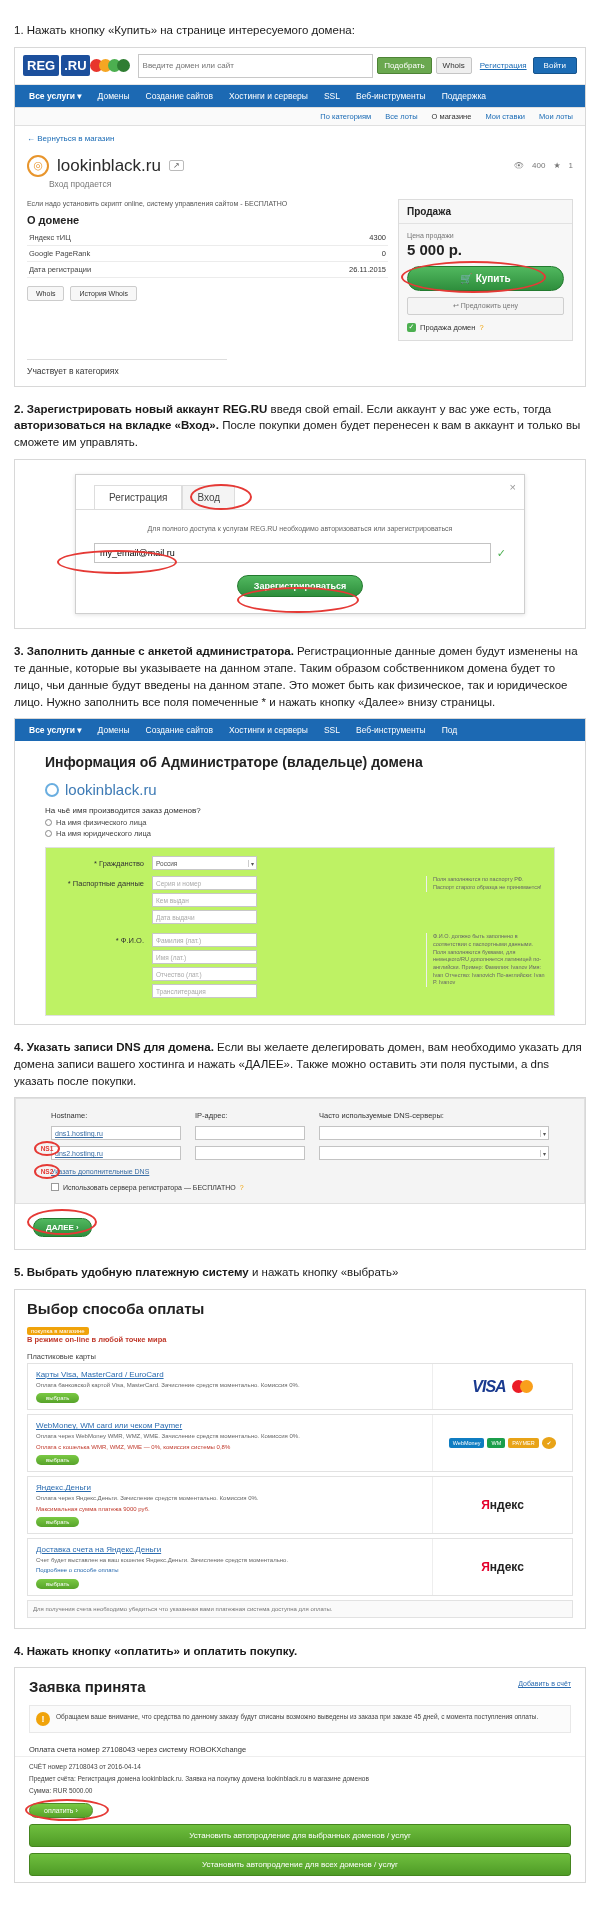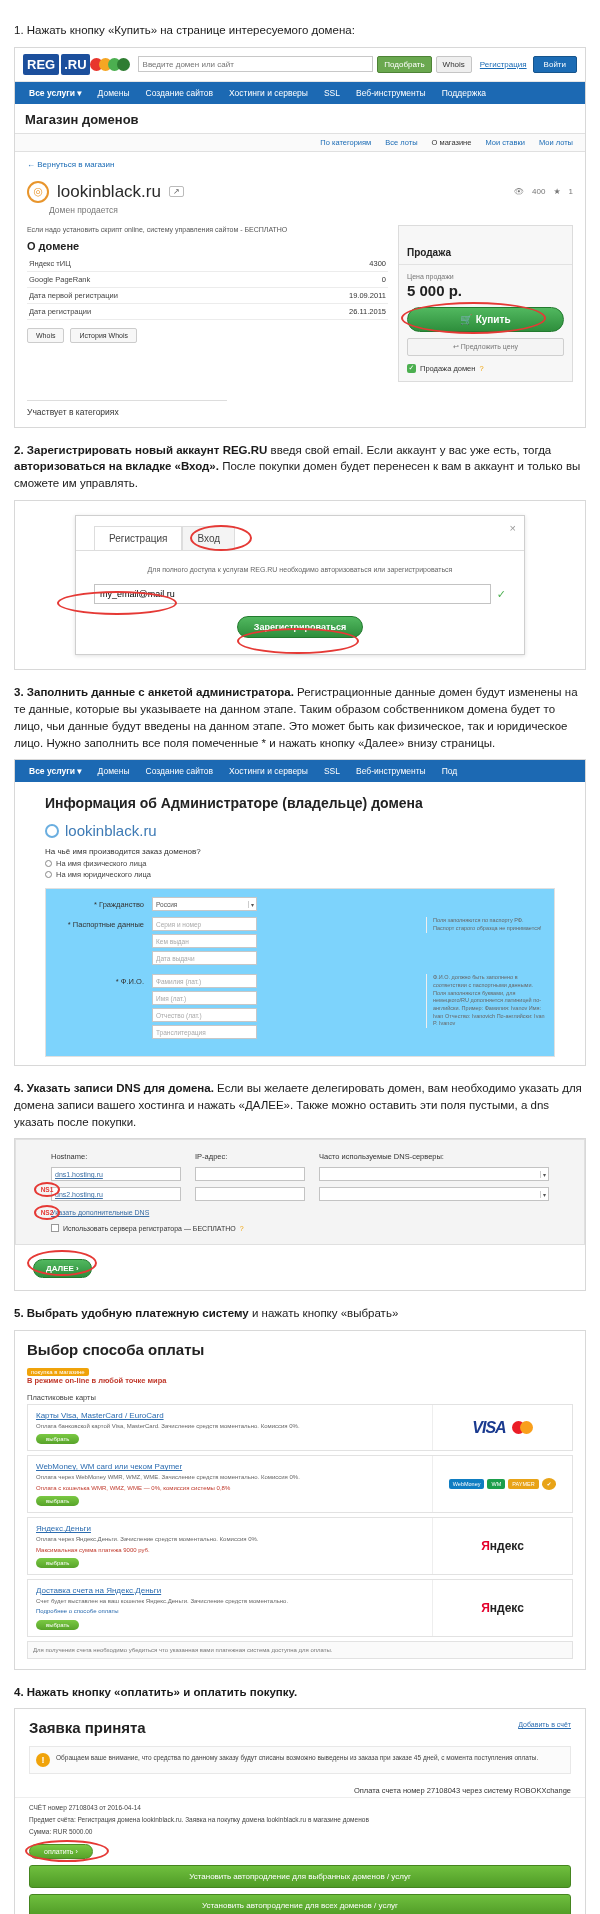--- a/index.html
+++ b/index.html
@@ -19,21 +19,21 @@
 
   
   .reg-head { background: #ffffff; padding: 6px 8px; display: flex; align-items: center; gap: 8px; border-bottom: 1px solid #e6e6e6;}
   .reg-logo { display:flex; align-items:center; gap:2px; }
   .reg-logo .lg { background:#1c4f9c; color:#fff; font-weight:bold; font-size:13px; padding:3px 4px; border-radius:2px;}
   .reg-logo .lg2 { background:#1c4f9c; color:#fff; font-weight:bold; font-size:13px; padding:3px 3px; border-radius:2px;}
   .reg-balls { display:flex; align-items:center; margin-left:2px;}
   .ball { width:13px; height:13px; border-radius:50%; margin-left:-4px;}
   .b1{background:#e8352c;} .b2{background:#f5a623;} .b3{background:#4caf50;} .b4{background:#2e7d32;}
   .searchbox { flex:1; display:flex; align-items:center; gap:4px; }
-  .searchbox input { flex:1; height:16px; border:1px solid #c8c8c8; font-size:8px; padding:0 4px; color:#999; }
+  .searchbox input { flex:1; height:24px; border:1px solid #c8c8c8; font-size:8px; padding:0 4px; color:#999; }
   .btn-green { background:#6aa84f; color:#fff; border:1px solid #4e8336; font-size:8px; padding:3px 6px; border-radius:2px; cursor:pointer;}
   .btn-grey { background:#efefef; color:#333; border:1px solid #c5c5c5; font-size:8px; padding:3px 6px; border-radius:2px; cursor:pointer;}
   .head-right { display:flex; align-items:center; gap:6px; font-size:8px;}
   .head-right a { color:#1a6bb5; text-decoration:underline; }
   .btn-blue { background:#1c6cb5; color:#fff; border:1px solid #16548c; font-size:8px; padding:3px 10px; border-radius:2px;}
   .nav-blue { background:#1c69b3; display:flex; align-items:center; padding:0 6px; height:22px; }
   .nav-blue span { color:#fff; font-size:8.5px; padding:0 8px; white-space:nowrap; }
   .nav-blue span.first { font-weight:bold; }
   .sect-title { font-size:13px; font-weight:bold; padding:8px 10px 6px 10px; color:#222; }
   .subnav { border-top:1px solid #e0e0e0; border-bottom:1px solid #e0e0e0; background:#fafafa; display:flex; justify-content:flex-end; gap:14px; padding:4px 12px; font-size:7.5px; color:#1a6bb5;}
@@ -51,21 +51,21 @@
   .col-left { flex:1; }
   .note { font-size:7px; color:#555; margin-bottom:6px; line-height:1.35;}
   .blk-title { font-size:11px; font-weight:bold; margin:2px 0 4px 0;}
   table.info { width:100%; border-collapse:collapse; font-size:7.5px;}
   table.info td { border-bottom:1px solid #ececec; padding:3px 2px; color:#444;}
   table.info td:last-child { text-align:right; color:#333;}
   .mini-btns { margin-top:8px; display:flex; gap:6px;}
   .mini-btn { border:1px solid #ccc; background:#f7f7f7; font-size:7px; padding:3px 8px; border-radius:2px; color:#333;}
   .cat-line { font-size:8.5px; border-top:1px solid #ddd; margin:8px 12px 10px 12px; padding-top:6px; color:#333; width:200px;}
   .sale-box { width:175px; border:1px solid #dcdcdc; background:#f7f7f7; padding:0; }
-  .sale-head { font-size:10px; font-weight:bold; padding:6px 8px; border-bottom:1px solid #e2e2e2;margin-top:15px;}
+  .sale-head { font-size:10px; font-weight:bold; padding:6px 8px; border-bottom:1px solid #e2e2e2;}
   .sale-body { padding:8px; }
   .sale-lbl { font-size:7px; color:#777; }
   .sale-price { font-size:15px; font-weight:bold; margin:2px 0 8px 0;}
   .buy-btn { display:block; text-align:center; background:#2e9b3f; background:linear-gradient(#51b85f,#2e8e3c); color:#fff; font-size:10px; font-weight:bold; padding:6px 0; border-radius:14px; border:1px solid #227a2e;}
   .ellipse { position:absolute; border:2px solid #e53935; border-radius:50%; pointer-events:none;}
   .offer-btn { margin-top:6px; text-align:center; background:#f4f4f4; border:1px solid #cfcfcf; font-size:7px; padding:4px 0; color:#777; border-radius:2px;}
   .online-row { margin-top:8px; font-size:7.5px; color:#333; display:flex; align-items:center; gap:4px;}
   .chk-green { width:9px; height:9px; background:#4caf50; color:#fff; font-size:7px; display:inline-flex; align-items:center; justify-content:center; border-radius:2px;}
 
   
@@ -84,21 +84,21 @@
   .reg-btn { display:inline-block; background:linear-gradient(#51b85f,#2e8e3c); color:#fff; font-size:9px; font-weight:bold; padding:5px 16px; border-radius:12px; border:1px solid #227a2e;}
 
   
   .adm-title { font-size:14px; font-weight:bold; padding:12px 30px 0 30px; line-height:1.3;}
   .adm-dom { display:flex; align-items:center; gap:6px; padding:10px 30px 4px 30px;}
   .adm-dom .dom-ico2 { width:14px; height:14px; border-radius:50%; border:2px solid #6aaee0; }
   .adm-dom .nm { font-size:15px; color:#3d7ab5;}
   .adm-q { font-size:8px; padding:4px 30px 2px 30px; color:#333;}
   .radio-row { font-size:7.5px; padding:1px 30px; color:#444; display:flex; align-items:center; gap:4px;}
   .rad { width:7px; height:7px; border:1px solid #888; border-radius:50%; display:inline-block;}
-  .form-panel { margin:8px 30px; border:1px solid #e0e0e0; background:#7dd3fc; padding:8px;}
+  .form-panel { margin:8px 30px; border:1px solid #e0e0e0; background:#bef264; padding:8px;}
   .frow { display:flex; align-items:flex-start; gap:8px; margin-bottom:6px;}
   .flabel { width:90px; font-size:7.5px; color:#333; text-align:right; padding-top:3px;}
   .fctrl { flex:1; }
   .finput { width:105px; height:14px; border:1px solid #c7c7c7; background:#fff; display:block; margin-bottom:3px; font-size:6.5px; color:#aaa; padding:0 3px; line-height:14px;}
   .fselect { width:105px; height:14px; border:1px solid #c7c7c7; background:#fff; font-size:6.5px; color:#555; display:flex; align-items:center; justify-content:space-between; padding:0 2px 0 3px;}
   .caret { font-size:6px; color:#555; border-left:1px solid #ccc; padding-left:2px;}
   .fhint { width:120px; font-size:5.5px; color:#666; line-height:1.4; border-left:1px solid #eee; padding-left:6px;}
 
   
   .dns-panel { background:#f4f4f4; border:1px solid #e0e0e0; padding:12px 35px; position:relative;}
@@ -132,21 +132,21 @@
   .ya .y { color:#e4002b; }
   .wm-badges { display:flex; gap:3px; flex-wrap:wrap; justify-content:center;}
   .wmb { font-size:5.5px; color:#fff; padding:2px 4px; border-radius:2px;}
 
   
   .ord-title { font-size:15px; font-weight:bold; padding:10px 14px 4px 14px;}
   .ord-link { font-size:7px; color:#2b6cb0; text-decoration:underline; float:right; padding:12px 14px 0 0;}
   .ord-warn { display:flex; gap:6px; margin:6px 14px; border:1px solid #e8e8e8; background:#fbfbfb; padding:6px;}
   .warn-ico { width:14px; height:14px; border-radius:50%; background:#f0a30a; color:#fff; font-size:9px; font-weight:bold; display:flex; align-items:center; justify-content:center; flex:0 0 auto;}
   .ord-warn-txt { font-size:6.5px; color:#444; line-height:1.45;}
-  .ord-sec { font-size:7.5px; color:#333; padding:6px 14px 2px 14px; border-bottom:1px solid #eee; margin:0 0 4px 0;text-align:right;}
+  .ord-sec { font-size:7.5px; color:#333; padding:6px 14px 2px 14px; border-bottom:1px solid #eee; margin:0 0 4px 0;}
   .ord-line { font-size:6.5px; color:#444; padding:1px 14px; line-height:1.5;}
   .ord-pay-btn { display:inline-block; background:linear-gradient(#7ac943,#57a32a); color:#fff; font-size:7px; padding:3px 14px; border-radius:9px; margin:6px 0 0 14px; border:1px solid #4c8c26;}
   .ord-big-btn { display:block; background:linear-gradient(#6fbf3e,#4f9b26); color:#fff; font-size:8px; text-align:center; padding:6px 0; margin:6px 14px; border-radius:3px; border:1px solid #45851f;}
   .clearfix::after { content:""; display:block; clear:both;}
   .sm { font-size:6px; color:#777; }
 </style>
 </head>
 <body>
 
 <div class="page">
@@ -177,62 +177,57 @@
     </div>
     <div class="nav-blue">
       <span class="first">Все услуги ▾</span>
       <span>Домены</span>
       <span>Создание сайтов</span>
       <span>Хостинги и серверы</span>
       <span>SSL</span>
       <span>Веб-инструменты</span>
       <span>Поддержка</span>
     </div>
-    <div class="sect-title">Магазин доменов</div>
     <div class="subnav">
       <span>По категориям</span>
       <span>Все лоты</span>
       <span class="act">О магазине</span>
       <span>Мои ставки</span>
       <span>Мои лоты</span>
     </div>
     <div class="backlink">← Вернуться в магазин</div>
 
     <div class="dom-row">
       <span class="dom-ico">◎</span>
       <span class="dom-name">lookinblack.ru</span>
       <span class="dom-arrow">↗</span>
       <span class="dom-stats">
         <span>👁</span>
         <span>400</span>
         <span>★</span>
         <span>1</span>
       </span>
     </div>
-    <div class="dom-sub">Домен продается</div>
+    <div class="dom-sub">Вход продается</div>
 
     <div class="two-col">
       <div class="col-left">
         <div class="note">Если надо установить скрипт online, систему управления сайтом - БЕСПЛАТНО</div>
         <div class="blk-title">О домене</div>
         <table class="info">
           <tbody>
               <tr>
                 <td>Яндекс тИЦ</td>
                 <td>4300</td>
               </tr>
           <tr>
                 <td>Google PageRank</td>
                 <td>0</td>
               </tr>
           <tr>
-                <td>Дата первой регистрации</td>
-                <td>19.09.2011</td>
-              </tr>
-          <tr>
                 <td>Дата регистрации</td>
                 <td>26.11.2015</td>
               </tr>
         </tbody>
           </table>
         <div class="mini-btns">
           <span class="mini-btn">Whois</span>
           <span class="mini-btn">История Whois</span>
         </div>
       </div>

